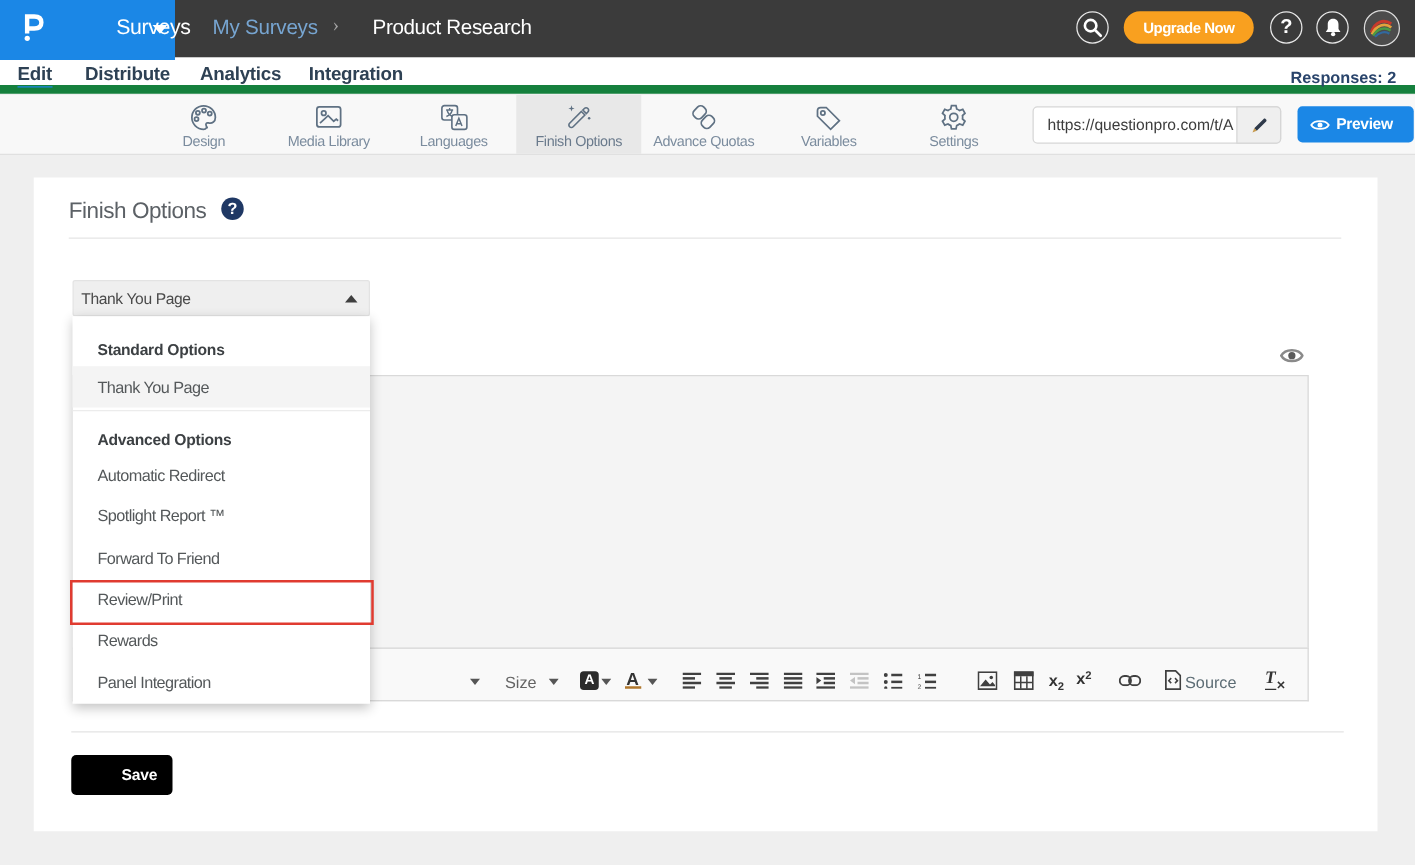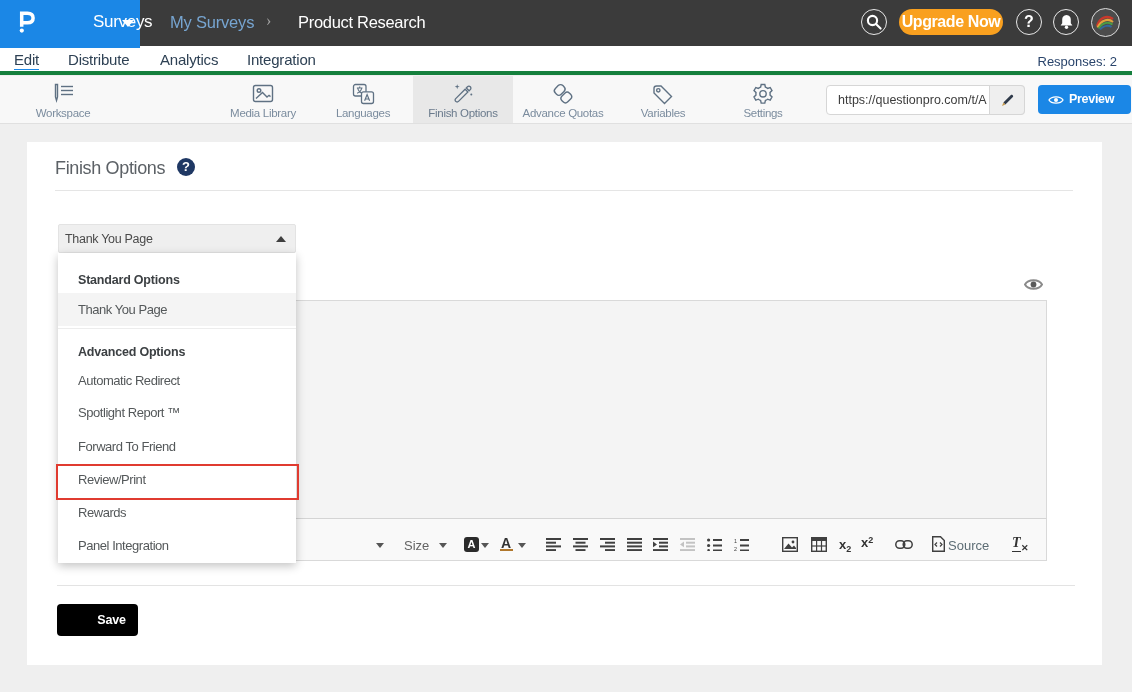--- a/index.html
+++ b/index.html
@@ -10,24 +10,24 @@
   
   #topbar { position:absolute; left:0; top:0; width:1132px; height:46px; background:#3b3b3b; }
   #logobox { position:absolute; left:0; top:0; width:140px; height:48px; background:#1b87e6; z-index:5; }
   #logobox .surveys { position:absolute; left:51px; top:12px; color:#ffffff; font-size:17px; letter-spacing:-0.3px;margin-left:42px; }
   #logobox svg.plogo { position:absolute; left:14px; top:7px; }
   #logobox .caret { position:absolute; left:122px; top:20px; width:0; height:0; border-left:6px solid transparent; border-right:6px solid transparent; border-top:7px solid #fff; }
   .crumb1 { position:absolute; left:170px; top:13px; font-size:16.5px; color:#77a5d1; letter-spacing:-0.2px; }
   .crumbsep { position:absolute; left:266px; top:12px; font-size:16px; color:#a2a2a2; font-family:"Liberation Serif",serif; }
   .crumb2 { position:absolute; left:298px; top:13px; font-size:16.5px; color:#ffffff; letter-spacing:-0.3px; }
   .hcirc { position:absolute; top:9px; width:26px; height:26px; border:1.5px solid #e8e8e8; border-radius:50%; }
-  #upgrade { position:absolute; left:899px; top:9px; width:104px; height:26px; background:#f9a01f; border-radius:13px; color:#fff; font-size:16px; font-weight:bold; text-align:center; line-height:26px; letter-spacing:-0.4px; }
-
-  
-  #tabbar { position:absolute; left:0; top:46px; width:1132px; height:29px; background:#fff; border-bottom:4px solid #15803d; }
+  #upgrade { position:absolute; left:899px; top:9px; width:104px; height:26px; background:#f9a01f; border-radius:13px; color:#fff; font-size:12px; font-weight:bold; text-align:center; line-height:26px; letter-spacing:-0.4px; }
+
+  
+  #tabbar { position:absolute; left:0; top:46px; width:1132px; height:29px; background:#fff; border-bottom:7px solid #15803d;font-weight:bold; }
   .tab { position:absolute; top:6px; font-size:15px; color:#2e4154; letter-spacing:-0.2px; line-height:15px; }
   #resp { position:absolute; top:8px; right:15px; font-size:13px; color:#29446b; }
 
   
   #icontoolbar { position:absolute; left:0; top:76px; width:1132px; height:48px; background:#f8f8f8; border-bottom:1px solid #e0e0e0; }
   .titem { position:absolute; top:0; width:100px; height:47px; text-align:center; }
   .titem svg { margin-top:7px; }
   .titem .lbl { font-size:11.5px; color:#7b8c9e; margin-top:-2px; letter-spacing:-0.3px; }
   .titem.active { background:#e8e8e8; }
   .titem.active .lbl { color:#6a7a8c; }
@@ -106,28 +106,30 @@
 
 <div id="tabbar">
   <div class="tab" style="left:14px; border-bottom:1.5px solid #1b87e6; padding-bottom:2px;">Edit</div>
   <div class="tab" style="left:68px;">Distribute</div>
   <div class="tab" style="left:160px;">Analytics</div>
   <div class="tab" style="left:247px;">Integration</div>
   <div id="resp">Responses: 2</div>
 </div>
 
 <div id="icontoolbar">
-  <div class="titem" style="left:13px;">
-    <svg width="24" height="22" viewBox="0 0 24 22" fill="none" stroke="#5f7183" stroke-width="1.4">
-      <path d="M4.5 1.5 L6.5 1.5 L6.5 14 L5.5 17.5 L4.5 14 Z"></path>
-      <line x1="10" y1="3.5" x2="22" y2="3.5"></line>
-        <line x1="10" y1="7.5" x2="22" y2="7.5"></line>
-        <line x1="10" y1="11.5" x2="22" y2="11.5"></line>
-    </svg>
-    <div class="lbl">Workspace</div>
+  <div class="titem" style="left:113px;">
+    <svg width="24" height="22" viewBox="0 0 24 22" fill="none" stroke="#5f7183" stroke-width="1.4">
+      <path d="M21.3 11 C21.3 5.8 17.1 1.6 11.9 1.6 C6.7 1.6 2.5 5.8 2.5 11 C2.5 16.2 6.7 20.4 11.9 20.4 C14.1 20.4 14.6 18.9 14 17.7 C13.3 16.3 14.1 14.9 15.7 15.3 C18.9 16.1 21.3 14.2 21.3 11 Z"></path>
+      <path d="M14.6 17.9 C14.3 18.6 14.7 19.3 15.4 19.2" stroke-width="1.1"></path>
+      <circle cx="7.3" cy="7.2" r="1.6"></circle>
+        <circle cx="12.2" cy="5.4" r="1.6"></circle>
+        <circle cx="16.8" cy="7.8" r="1.6"></circle>
+        <circle cx="6.2" cy="12.2" r="1.6"></circle>
+    </svg>
+    <div class="lbl">Design</div>
   </div>
   <div class="titem" style="left:313px;">
     <svg width="26" height="22" viewBox="0 0 26 22" fill="none" stroke="#5f7183" stroke-width="1.3">
       <rect x="3.5" y="1.5" width="12.5" height="11.5" rx="2"></rect>
       <path d="M9.7 3.4 L9.7 5 M6.9 5 L12.5 5 M11.8 5 C11.2 7.6 9.3 9.4 7.1 10.2 M7.7 5.2 C8.3 7.6 10.2 9.6 12.3 10.2" stroke-width="1.1"></path>
       <rect x="11.5" y="8.8" width="12" height="11.7" rx="2" fill="#f8f8f8"></rect>
       <path d="M14.6 17.8 L17.1 11.6 L19.6 17.8 M15.4 16 L18.8 16" stroke-width="1.2"></path>
     </svg>
     <div class="lbl">Languages</div>
   </div>

